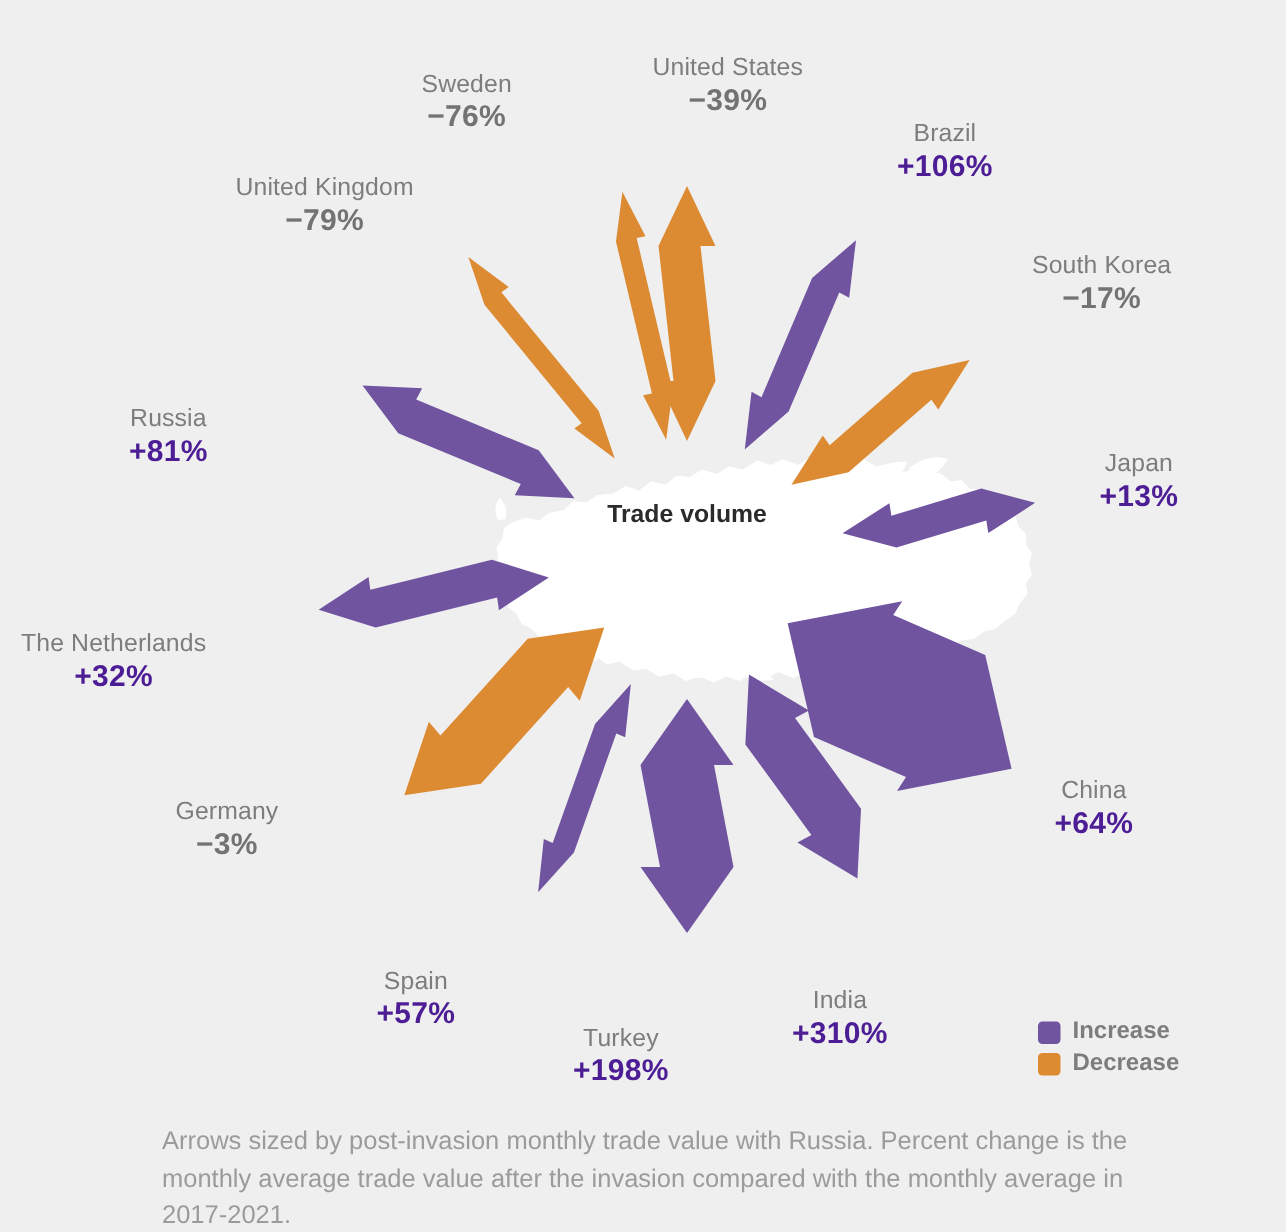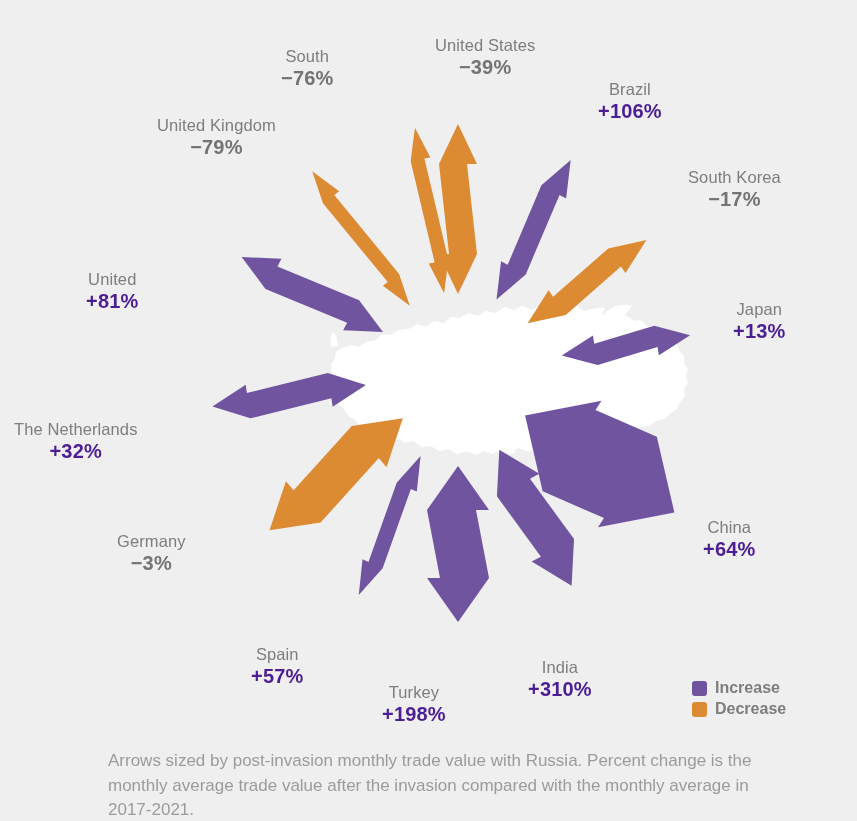--- a/index.html
+++ b/index.html
@@ -167,34 +167,35 @@
       </div>
       <div class="label dec" style="left: 117px; top: 532px;">
         <span class="country">Germany</span>
         <span class="pct">−3%</span>
       </div>
       <div class="label inc" style="left: 14px; top: 420px;">
         <span class="country">The Netherlands</span>
         <span class="pct">+32%</span>
       </div>
       <div class="label inc" style="left: 86px; top: 270px;">
-        <span class="country">United</span>
+        <span class="country">Russia</span>
         <span class="pct">+81%</span>
       </div>
       <div class="label dec" style="left: 113px; top: 116px; margin-left: 44px;">
         <span class="country">United Kingdom</span>
         <span class="pct">−79%</span>
       </div>
       <div class="label dec" style="left: 281px; top: 47px;">
-        <span class="country">South</span>
+        <span class="country">Sweden</span>
         <span class="pct">−76%</span>
       </div>
     </div>
 
   <div class="center-title">
+    <span>Trade volume</span>
   </div>
 
   <div id="legend">
     <div class="legend-row">
       <span class="legend-swatch" style="background: rgb(112, 84, 160);"></span>
       <span class="legend-text">Increase</span>
     </div>
     <div class="legend-row">
       <span class="legend-swatch" style="background: rgb(221, 139, 51);"></span>
       <span class="legend-text">Decrease</span>

